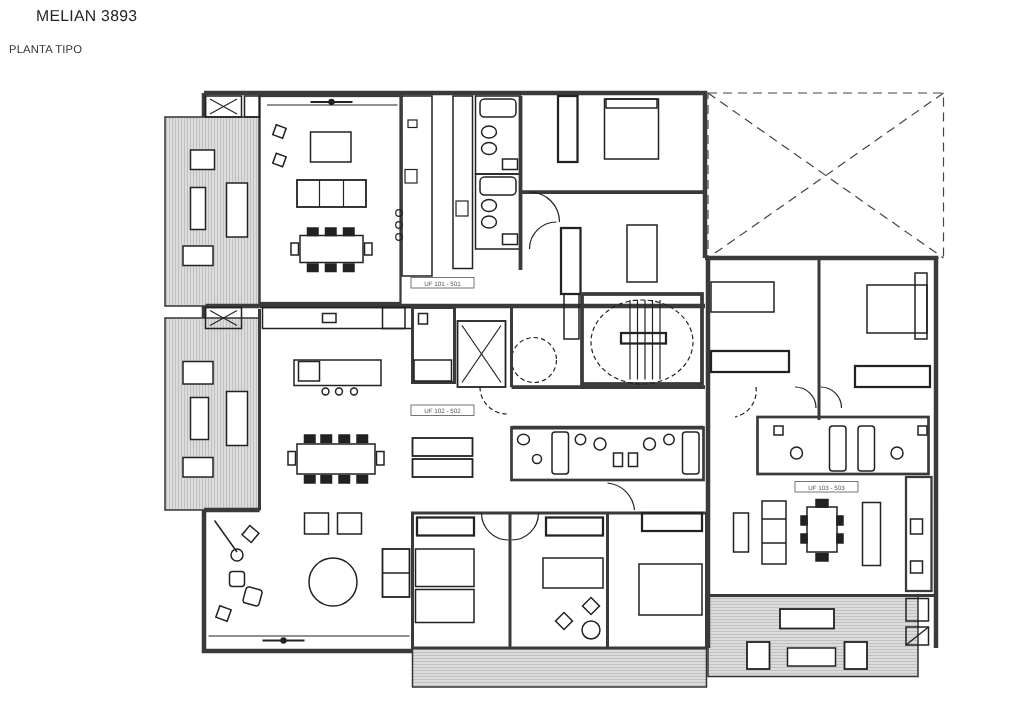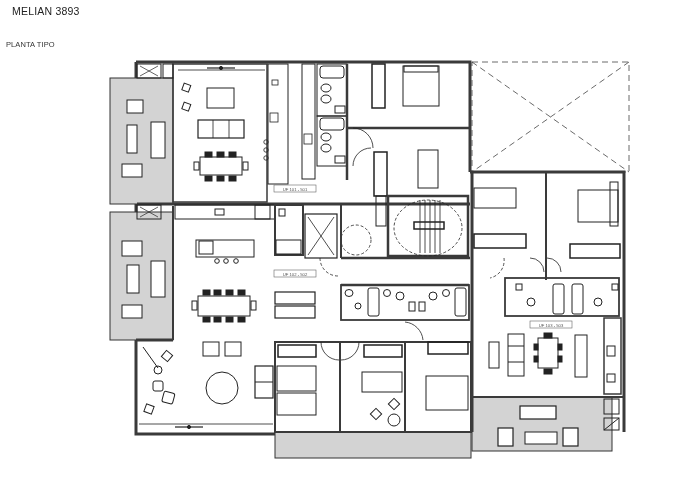--- a/index.html
+++ b/index.html
@@ -1,18 +1,18 @@
 <!DOCTYPE html>
 <html><head>
 <meta charset="utf-8">
 <style>
   html, body { margin: 0; padding: 0; background: #ffffff; }
   body { width: 687px; height: 479px; position: relative; overflow: hidden; font-family: "Liberation Sans", "DejaVu Sans", sans-serif; }
-  .title { position: absolute; left: 12px; top: 5px; font-size: 10.5px; color: #222; letter-spacing: 0.2px; }
-  .subtitle { position: absolute; left: 6px; top: 40px; font-size: 7.5px; color: #333; letter-spacing: 0.1px; }
+  .title { position: absolute; left: 24px; top: 5px; font-size: 10.5px; color: #222; letter-spacing: 0.2px; }
+  .subtitle { position: absolute; left: 6px; top: 28px; font-size: 7.5px; color: #333; letter-spacing: 0.1px; }
   svg.plan { position: absolute; left: 0; top: 0; }
   .unit-label { font-size: 4.2px; font-family: "Liberation Sans", sans-serif; fill: #555; }
 </style>
 </head>
 <body>
 
 <div class="title">MELIAN 3893</div>
 <div class="subtitle">PLANTA TIPO</div>
 
 <svg class="plan" width="687" height="479" viewBox="0 0 687 479">

